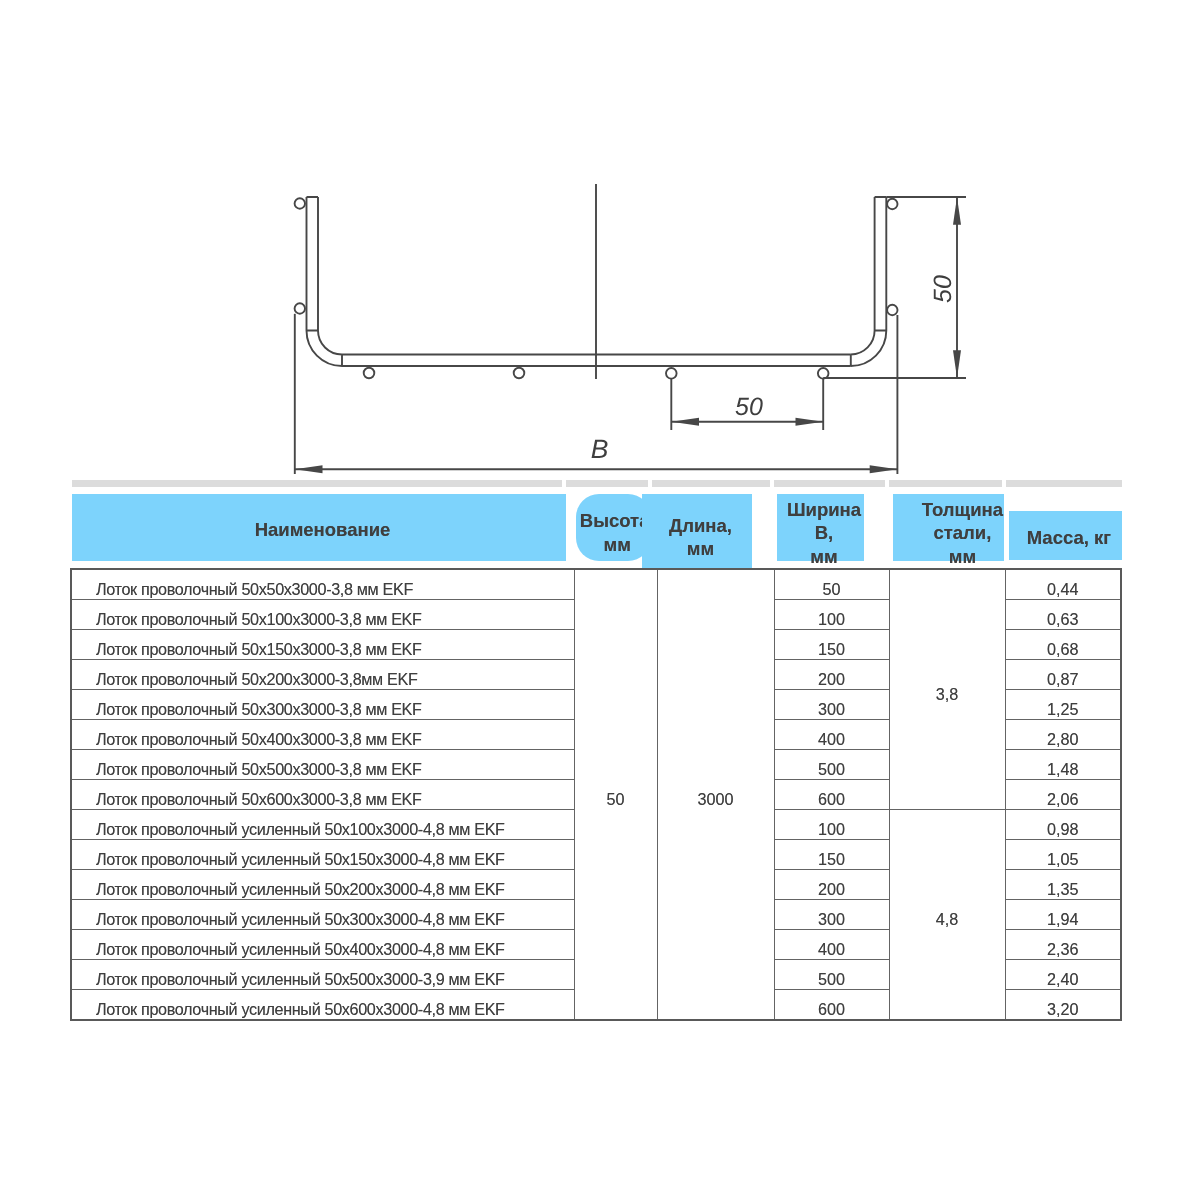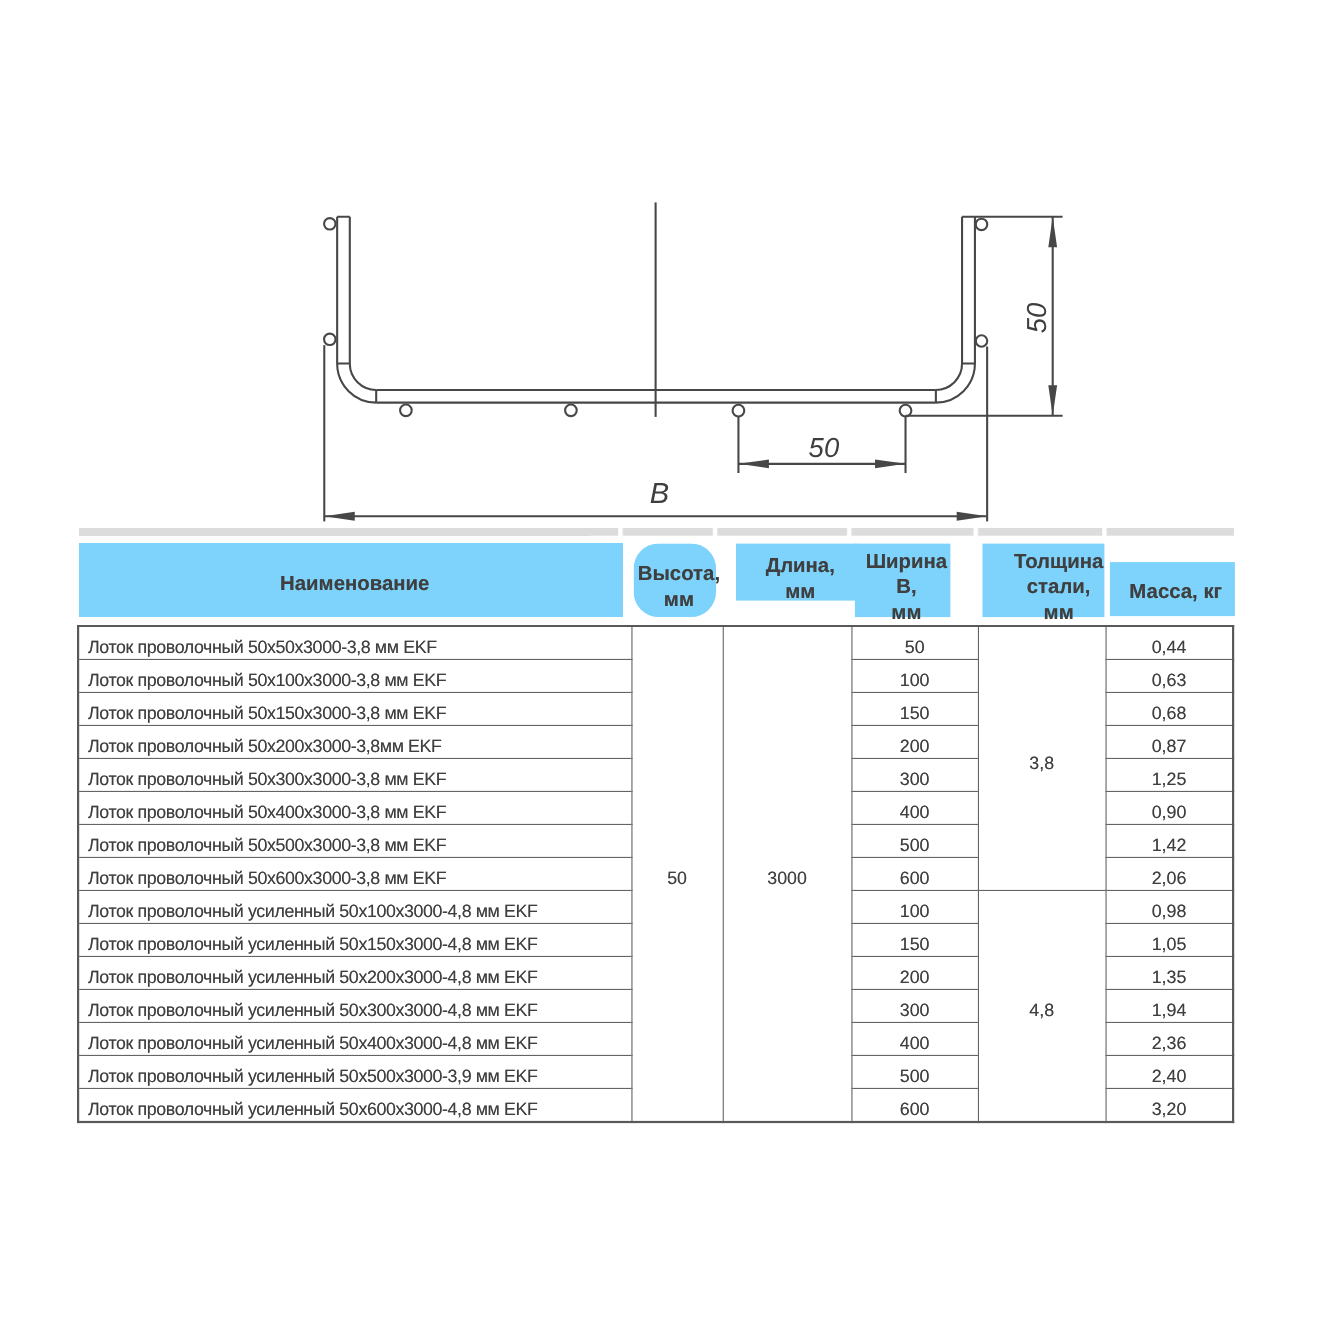--- a/index.html
+++ b/index.html
@@ -9,21 +9,21 @@
   .hdrcell{position:absolute;will-change:transform;background:#7dd3fc;color:#3f3f3f;font-size:18.5px;text-shadow:0 0 0.4px rgba(63,63,63,0.6);
            display:flex;align-items:center;justify-content:center;text-align:center;
            line-height:23.5px;padding-top:5px;box-sizing:border-box;font-weight:bold;}
   .hdrcell.two{padding-top:11px;}
   .hdrcell span{position:relative;left:3.5px;}
   .stripcell{position:absolute;background:#dcdcdc;}
   table.spec{position:absolute;left:70px;top:568px;will-change:transform;border-collapse:collapse;table-layout:fixed;
              color:#3f3f3f;font-size:16.2px;text-shadow:0 0 0.4px rgba(63,63,63,0.6);border:2px solid #595959;}
   table.spec td{border:1px solid #646464;padding:9px 0 0 0;height:20px;text-align:center;
                 vertical-align:middle;overflow:hidden;white-space:nowrap;}
-  table.spec td.nm{text-align:left;padding-left:8px;letter-spacing:-0.35px;}
+  table.spec td.nm{text-align:left;padding-left:24px;letter-spacing:-0.35px;}
 </style>
 </head>
 <body>
 <div id="page">
 
 <svg id="drawing" text-rendering="geometricPrecision" width="1200" height="500" viewBox="0 0 1200 500" style="position:absolute;left:0;top:0;will-change:transform;" fill="none" stroke="#474747" stroke-width="1.9">
 
   <line x1="596" y1="184" x2="596" y2="379"></line>
 
   <g>
@@ -99,21 +99,21 @@
   <div class="stripcell" style="left:1005.8px;top:479.5px;width:116.2px;height:7.5px;"></div>
 </div>
 
 <div>
   <div class="hdrcell" style="left:72px;top:493.5px;width:494px;height:66.5px;">
         <span>Наименование</span>
       </div>
   <div class="hdrcell two" style="left:575.6px;top:493.5px;width:75.4px;height:66.5px;border-radius:23px;">
         <span>Высота,<br>мм</span>
       </div>
-  <div class="hdrcell two" style="left:669px;top:493.5px;width:110px;height:52px;">
+  <div class="hdrcell two" style="left:642px;top:493.5px;width:110px;height:75px;">
         <span>Длина,<br>мм</span>
       </div>
   <div class="hdrcell two" style="left:777px;top:493.5px;width:87px;height:66.5px;">
         <span>Ширина В,<br>мм</span>
       </div>
   <div class="hdrcell two" style="left:892.7px;top:493.5px;width:110.8px;height:66.5px;">
         <span style="left:0;margin-left:28px;">Толщина<br>стали, мм</span>
       </div>
   <div class="hdrcell" style="left:1009.3px;top:511px;width:112.7px;height:49px;">
         <span>Масса, кг</span>
@@ -154,26 +154,26 @@
           <td>0,87</td>
         </tr>
   <tr>
           <td class="nm">Лоток проволочный 50х300х3000-3,8 мм EKF</td>
           <td>300</td>
           <td>1,25</td>
         </tr>
   <tr>
           <td class="nm">Лоток проволочный 50х400х3000-3,8 мм EKF</td>
           <td>400</td>
-          <td>0,90</td>
+          <td>2,80</td>
         </tr>
   <tr>
           <td class="nm">Лоток проволочный 50х500х3000-3,8 мм EKF</td>
           <td>500</td>
-          <td>1,42</td>
+          <td>1,48</td>
         </tr>
   <tr>
           <td class="nm">Лоток проволочный 50х600х3000-3,8 мм EKF</td>
           <td>600</td>
           <td>2,06</td>
         </tr>
   <tr>
           <td class="nm">Лоток проволочный усиленный 50х100х3000-4,8 мм EKF</td>
           <td>100</td>
           <td rowspan="7">4,8</td>

